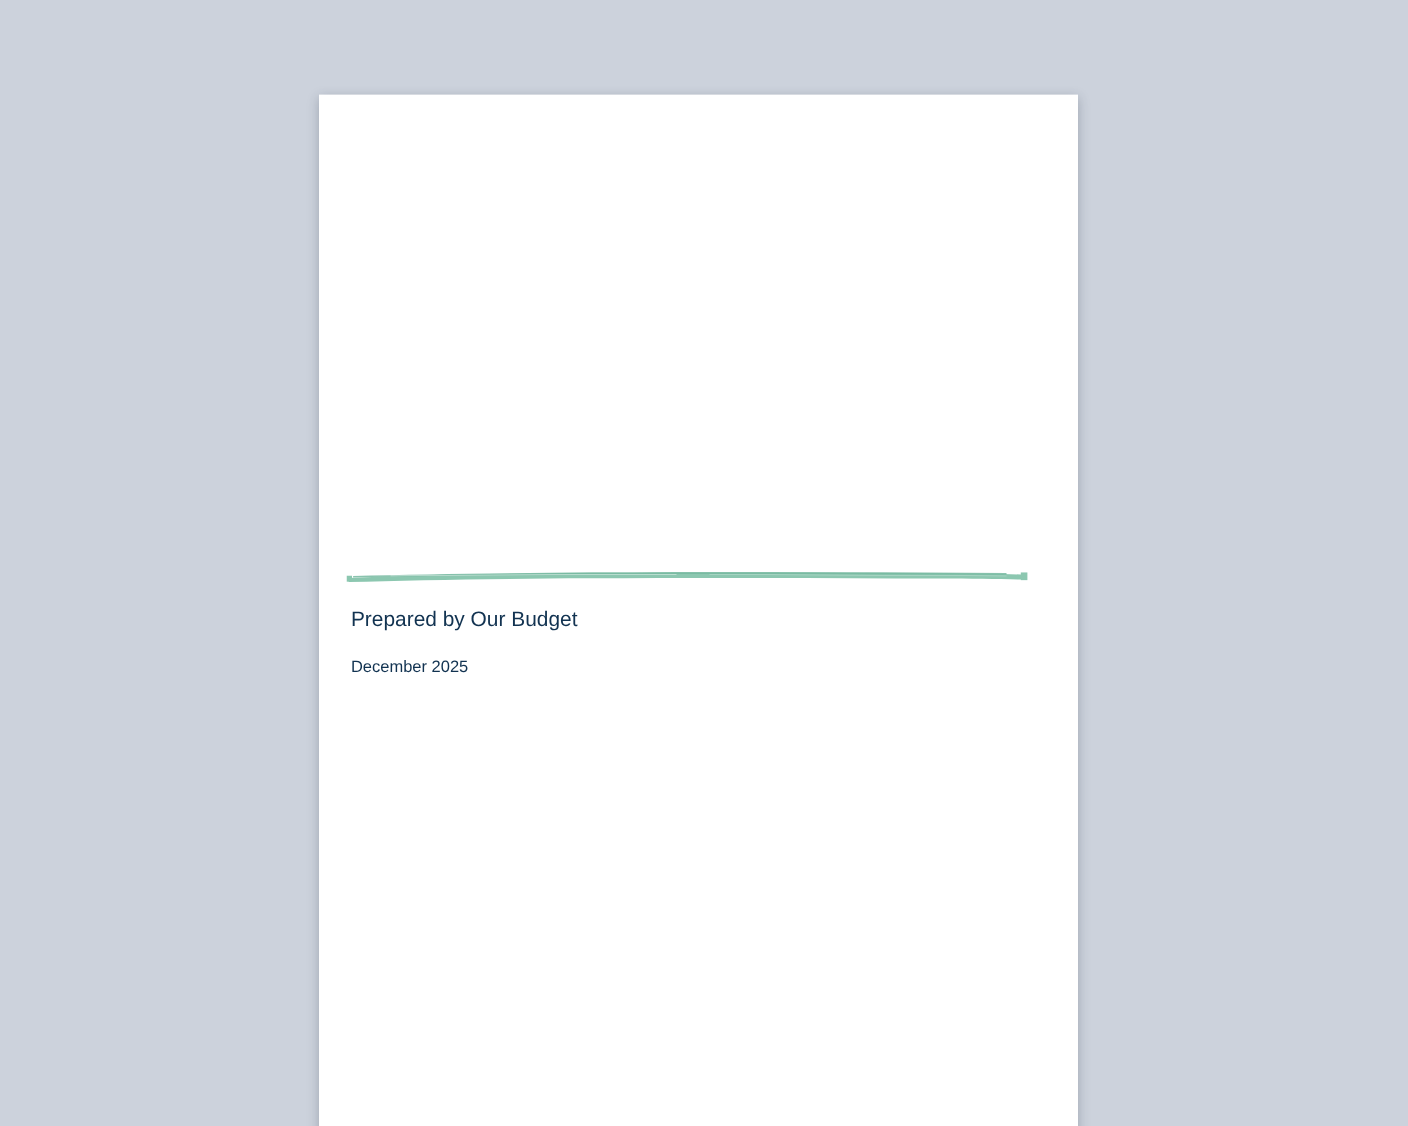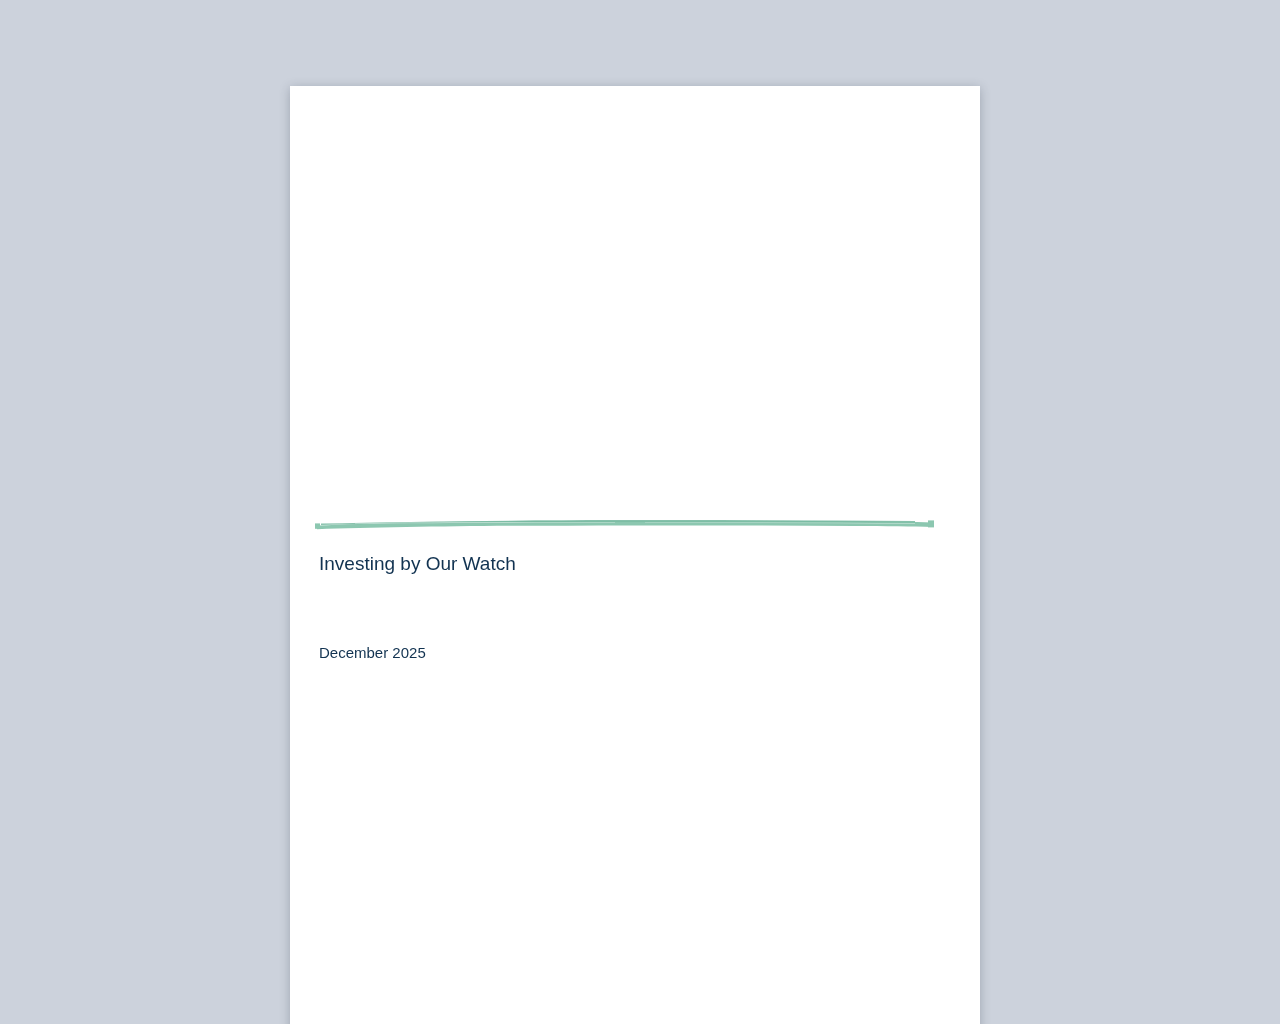--- a/index.html
+++ b/index.html
@@ -64,21 +64,21 @@
     left: 0;
     top: 465px;
     font-size: 19px;
     line-height: 26px;
     color: #123351;
   }
 
   .date {
     position: absolute;
     left: 0;
-    top: 556px;
+    top: 510px;
     font-size: 15px;
     line-height: 22px;
     color: #123351;
   }
 </style>
 </head>
 <body>
 
 <div class="viewport">
   <div class="page">
@@ -89,19 +89,19 @@
         <svg width="620" height="14" viewBox="0 0 620 14" preserveAspectRatio="none" aria-hidden="true">
           <path d="M2,9.5 C60,6.6 140,5.4 220,5.0 C320,4.5 430,4.6 540,5.2 C570,5.4 600,5.8 617,6.4 L617,11.0 C600,10.6 570,10.2 540,10.0 C430,9.3 320,9.2 220,9.7 C140,10.1 60,11.2 2,13.2 Z" fill="#8cc7b0"></path>
           <path d="M6,7.6 C90,5.4 200,4.3 300,4.1 C400,3.9 500,4.2 600,5.0 L600,6.6 C500,5.9 400,5.6 300,5.8 C200,6.0 90,7.0 6,9.0 Z" fill="#76b9a0" opacity="0.85"></path>
           <path d="M40,7.2 C120,6.3 210,5.9 300,5.9 L300,6.5 C210,6.5 120,6.9 40,7.8 Z" fill="#ffffff" opacity="0.55"></path>
           <path d="M330,6.2 C420,6.2 510,6.6 600,7.3 L600,7.9 C510,7.2 420,6.8 330,6.8 Z" fill="#ffffff" opacity="0.45"></path>
           <rect x="613" y="4.4" width="6" height="7" fill="#8cc7b0"></rect>
           <rect x="0" y="7.4" width="5" height="5.4" fill="#8cc7b0"></rect>
         </svg>
       </div>
 
-      <div class="author">Investing by Our Watch</div>
+      <div class="author">Prepared by Our Budget</div>
 
       <div class="date">December 2025</div>
 
     </div>
   </div>
 </div>
 
 </body></html>

